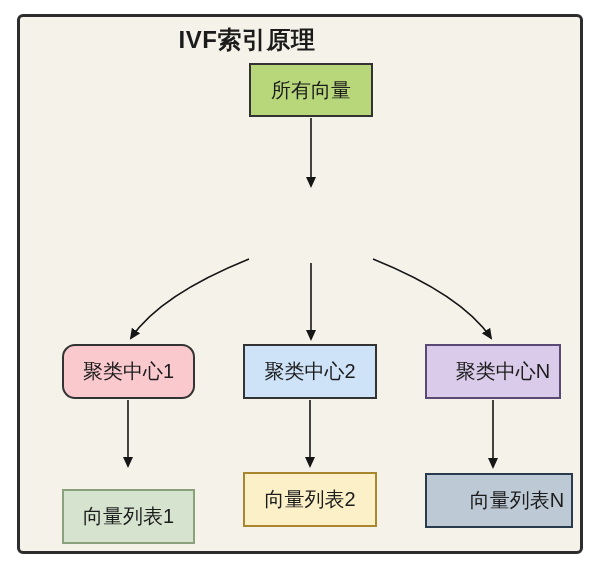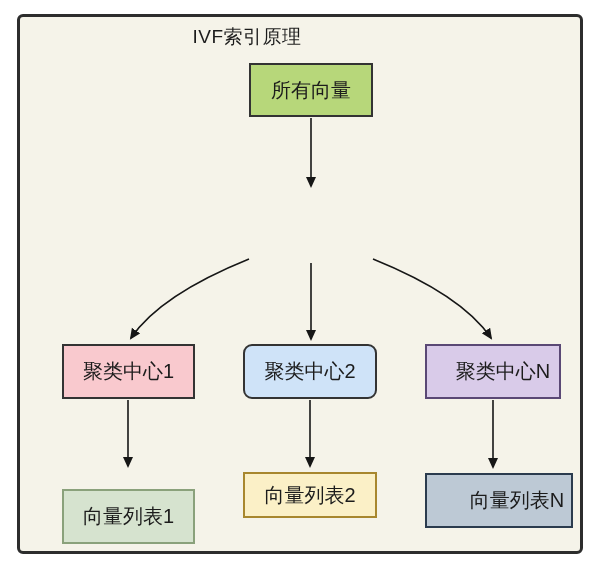--- a/index.html
+++ b/index.html
@@ -24,22 +24,22 @@
     background: #f5f3e9;
     border: 3px solid #2d2d2d;
     border-radius: 6px;
   }
   .diagram-title {
     position: absolute;
     left: 0;
     top: 24px;
     width: 494px;
     text-align: center;
-    font-size: 19px;
-    font-weight: 400;
+    font-size: 24px;
+    font-weight: 700;
     color: #1b1b1b;
     letter-spacing: 0.5px;
   }
   .node {
     position: absolute;
     box-sizing: border-box;
     border: 2.5px solid #333333;
     display: flex;
     flex-direction: column;
     align-items: center;
@@ -49,21 +49,21 @@
     line-height: 25px;
     text-align: left;
     font-weight: 500;
   }
   .node-all-vectors { left: 249px; top: 63px;  width: 124px; height: 54px; }
   .node-kmeans      { left: 248px; top: 191px; width: 126px; height: 71px; }
   .node-center1     { left: 62px;  top: 344px; width: 133px; height: 55px; }
   .node-center2     { left: 243px; top: 344px; width: 134px; height: 55px; }
   .node-centerN     { left: 425px; top: 344px; width: 136px; height: 55px; }
   .node-list1       { left: 62px;  top: 472px; width: 133px; height: 55px; margin-top: 17px; }
-  .node-list2       { left: 243px; top: 472px; width: 134px; height: 46px; }
+  .node-list2       { left: 243px; top: 472px; width: 134px; height: 55px; }
   .node-listN       { left: 425px; top: 473px; width: 148px; height: 55px; padding-left: 36px; }
   .arrow-layer {
     position: absolute;
     left: 0;
     top: 0;
     width: 602px;
     height: 575px;
     pointer-events: none;
   }
 </style>
@@ -74,25 +74,25 @@
 
   <div class="frame"></div>
 
   <div class="diagram-title">IVF索引原理</div>
 
   <div class="node node-all-vectors" style="background: rgb(183, 215, 122); border-color: rgb(51, 51, 51);">
     <span>所有向量</span>
   </div>
 
 
-  <div class="node node-center1" style="background: rgb(249, 201, 206); border-color: rgb(51, 51, 51);">
+  <div class="node node-center1" style="background: rgb(249, 201, 206); border-color: rgb(51, 51, 51); border-radius: 13px;">
     <span>聚类中心1</span>
   </div>
 
-  <div class="node node-center2" style="background: rgb(207, 227, 248); border-color: rgb(51, 51, 51); border-radius: 9px;">
+  <div class="node node-center2" style="background: rgb(207, 227, 248); border-color: rgb(51, 51, 51);">
     <span>聚类中心2</span>
   </div>
 
   <div class="node node-centerN" style="background: rgb(217, 203, 233); border-color: rgb(90, 72, 117); padding-left: 20px;">
     <span>聚类中心N</span>
   </div>
 
   <div class="node node-list1" style="background: rgb(214, 227, 207); border-color: rgb(138, 161, 123);">
     <span>向量列表1</span>
   </div>

